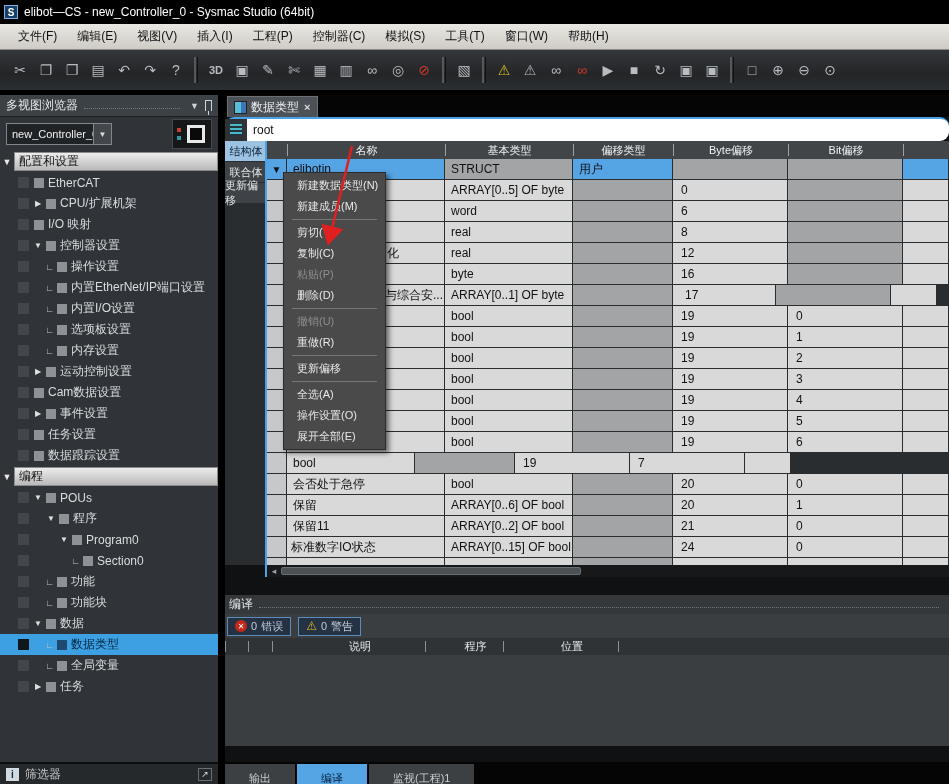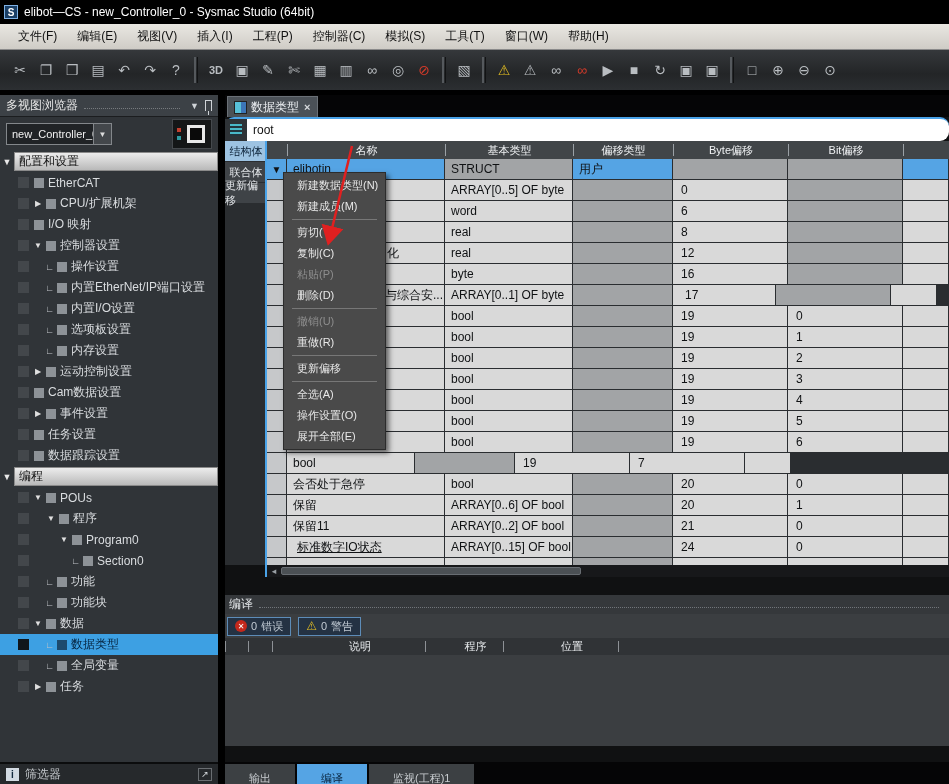--- a/index.html
+++ b/index.html
@@ -571,21 +571,21 @@
             <div class="cell bg-ar arrow-c" style="width: 19px;"></div>
             <div class="cell bg-lt" style="width: 157px; padding-left: 6px;">保留11</div>
             <div class="cell bg-lt" style="width: 127px; padding-left: 6px;">ARRAY[0..2] OF bool</div>
             <div class="cell bg-dim" style="width: 99px; padding-left: 6px;"></div>
             <div class="cell bg-lt" style="width: 114px; padding-left: 8px;">21</div>
             <div class="cell bg-lt" style="width: 114px; padding-left: 8px;">0</div>
             <div class="cell bg-lt" style="width: 45px;"></div>
           </div>
           <div class="grow">
             <div class="cell bg-ar arrow-c" style="width: 19px;"></div>
-            <div class="cell bg-lt" style="width: 157px; padding-left: 10px; text-decoration: underline;">标准数字IO状态</div>
+            <div class="cell bg-lt" style="width: 157px; padding-left: 4px;">标准数字IO状态</div>
             <div class="cell bg-lt" style="width: 127px; padding-left: 6px;">ARRAY[0..15] OF bool</div>
             <div class="cell bg-dim" style="width: 99px; padding-left: 6px;"></div>
             <div class="cell bg-lt" style="width: 114px; padding-left: 8px;">24</div>
             <div class="cell bg-lt" style="width: 114px; padding-left: 8px;">0</div>
             <div class="cell bg-lt" style="width: 45px;"></div>
           </div>
           <div class="grow">
             <div class="cell bg-ar arrow-c" style="width: 19px;"></div>
             <div class="cell bg-lt" style="width: 157px; padding-left: 6px;"></div>
             <div class="cell bg-lt" style="width: 127px; padding-left: 6px;"></div>

